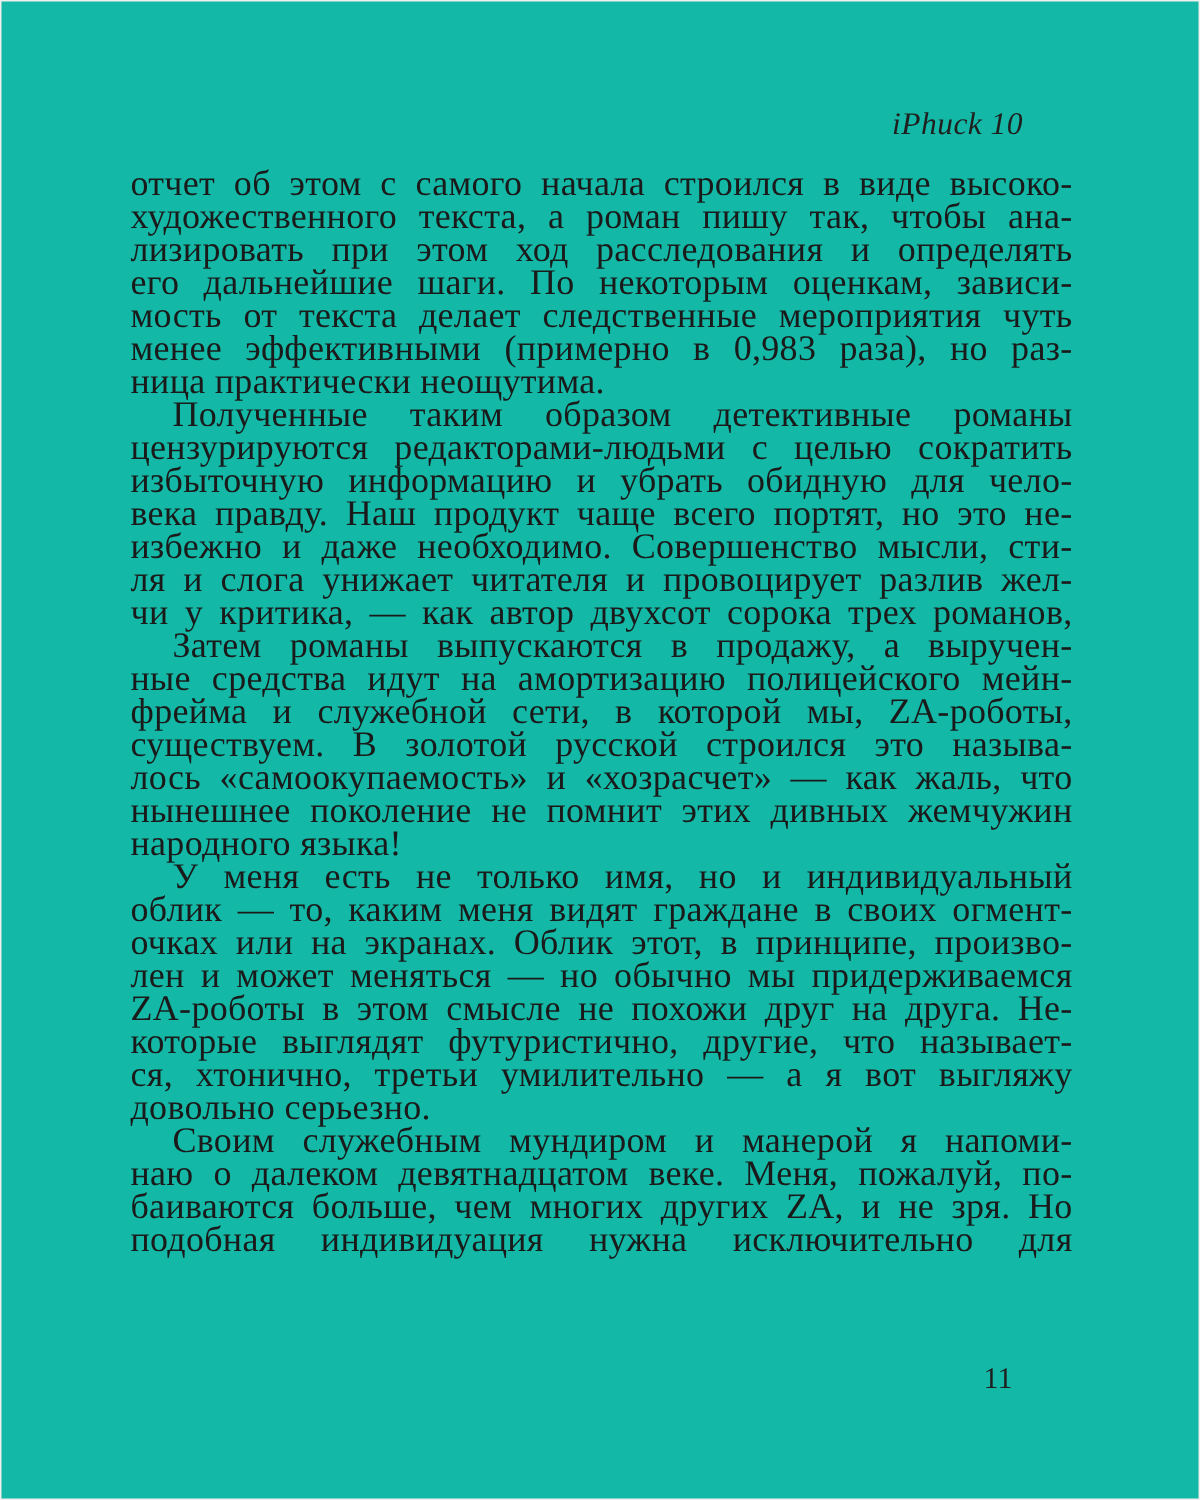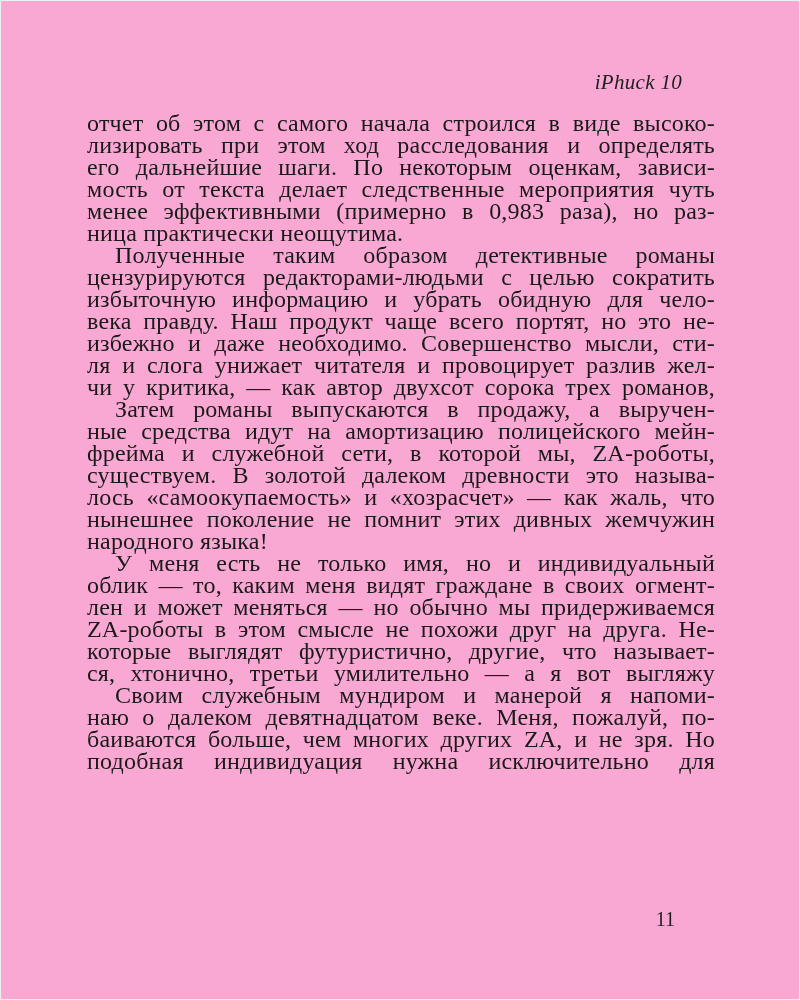--- a/index.html
+++ b/index.html
@@ -4,21 +4,21 @@
 <style>
   html, body {
     margin: 0;
     padding: 0;
     background: #ffffff;
   }
   .page {
     position: relative;
     width: 800px;
     height: 1000px;
-    background: #f9a8d4;
+    background: #14b8a6;
     box-shadow: inset 0 0 0 1px #efefef;
     font-family: "Liberation Serif", "DejaVu Serif", serif;
     color: #1a1a1a;
     overflow: hidden;
   }
   .running-header {
     position: absolute;
     top: 70px;
     right: 118px;
     font-size: 21px;
@@ -54,45 +54,48 @@
   }
 </style>
 </head>
 <body>
 
 <div class="page">
   <div class="running-header">iPhuck 10</div>
 
   <div class="body-text">
       <div class="line">отчет об этом с самого начала строился в виде высоко-</div>
+      <div class="line">художественного текста, а роман пишу так, чтобы ана-</div>
       <div class="line">лизировать при этом ход расследования и определять</div>
       <div class="line">его дальнейшие шаги. По некоторым оценкам, зависи-</div>
       <div class="line">мость от текста делает следственные мероприятия чуть</div>
       <div class="line">менее эффективными (примерно в 0,983 раза), но раз-</div>
       <div class="line last-left">ница практически неощутима.</div>
       <div class="line indent">Полученные таким образом детективные романы</div>
       <div class="line">цензурируются редакторами-людьми с целью сократить</div>
       <div class="line">избыточную информацию и убрать обидную для чело-</div>
       <div class="line">века правду. Наш продукт чаще всего портят, но это не-</div>
       <div class="line">избежно и даже необходимо. Совершенство мысли, сти-</div>
       <div class="line">ля и слога унижает читателя и провоцирует разлив жел-</div>
       <div class="line">чи у критика, — как автор двухсот сорока трех романов,</div>
       <div class="line indent">Затем романы выпускаются в продажу, а выручен-</div>
       <div class="line">ные средства идут на амортизацию полицейского мейн-</div>
       <div class="line">фрейма и служебной сети, в которой мы, ZA-роботы,</div>
-      <div class="line">существуем. В золотой далеком древности это называ-</div>
+      <div class="line">существуем. В золотой русской строился это называ-</div>
       <div class="line">лось «самоокупаемость» и «хозрасчет» — как жаль, что</div>
       <div class="line">нынешнее поколение не помнит этих дивных жемчужин</div>
       <div class="line last-left">народного языка!</div>
       <div class="line indent">У меня есть не только имя, но и индивидуальный</div>
       <div class="line">облик — то, каким меня видят граждане в своих огмент-</div>
+      <div class="line">очках или на экранах. Облик этот, в принципе, произво-</div>
       <div class="line">лен и может меняться — но обычно мы придерживаемся</div>
       <div class="line">ZA-роботы в этом смысле не похожи друг на друга. Не-</div>
       <div class="line">которые выглядят футуристично, другие, что называет-</div>
       <div class="line">ся, хтонично, третьи умилительно — а я вот выгляжу</div>
+      <div class="line last-left">довольно серьезно.</div>
       <div class="line indent">Своим служебным мундиром и манерой я напоми-</div>
       <div class="line">наю о далеком девятнадцатом веке. Меня, пожалуй, по-</div>
       <div class="line">баиваются больше, чем многих других ZA, и не зря. Но</div>
       <div class="line">подобная индивидуация нужна исключительно для</div>
     </div>
 
   <div class="page-number">11</div>
 </div>
 
 </body></html>

